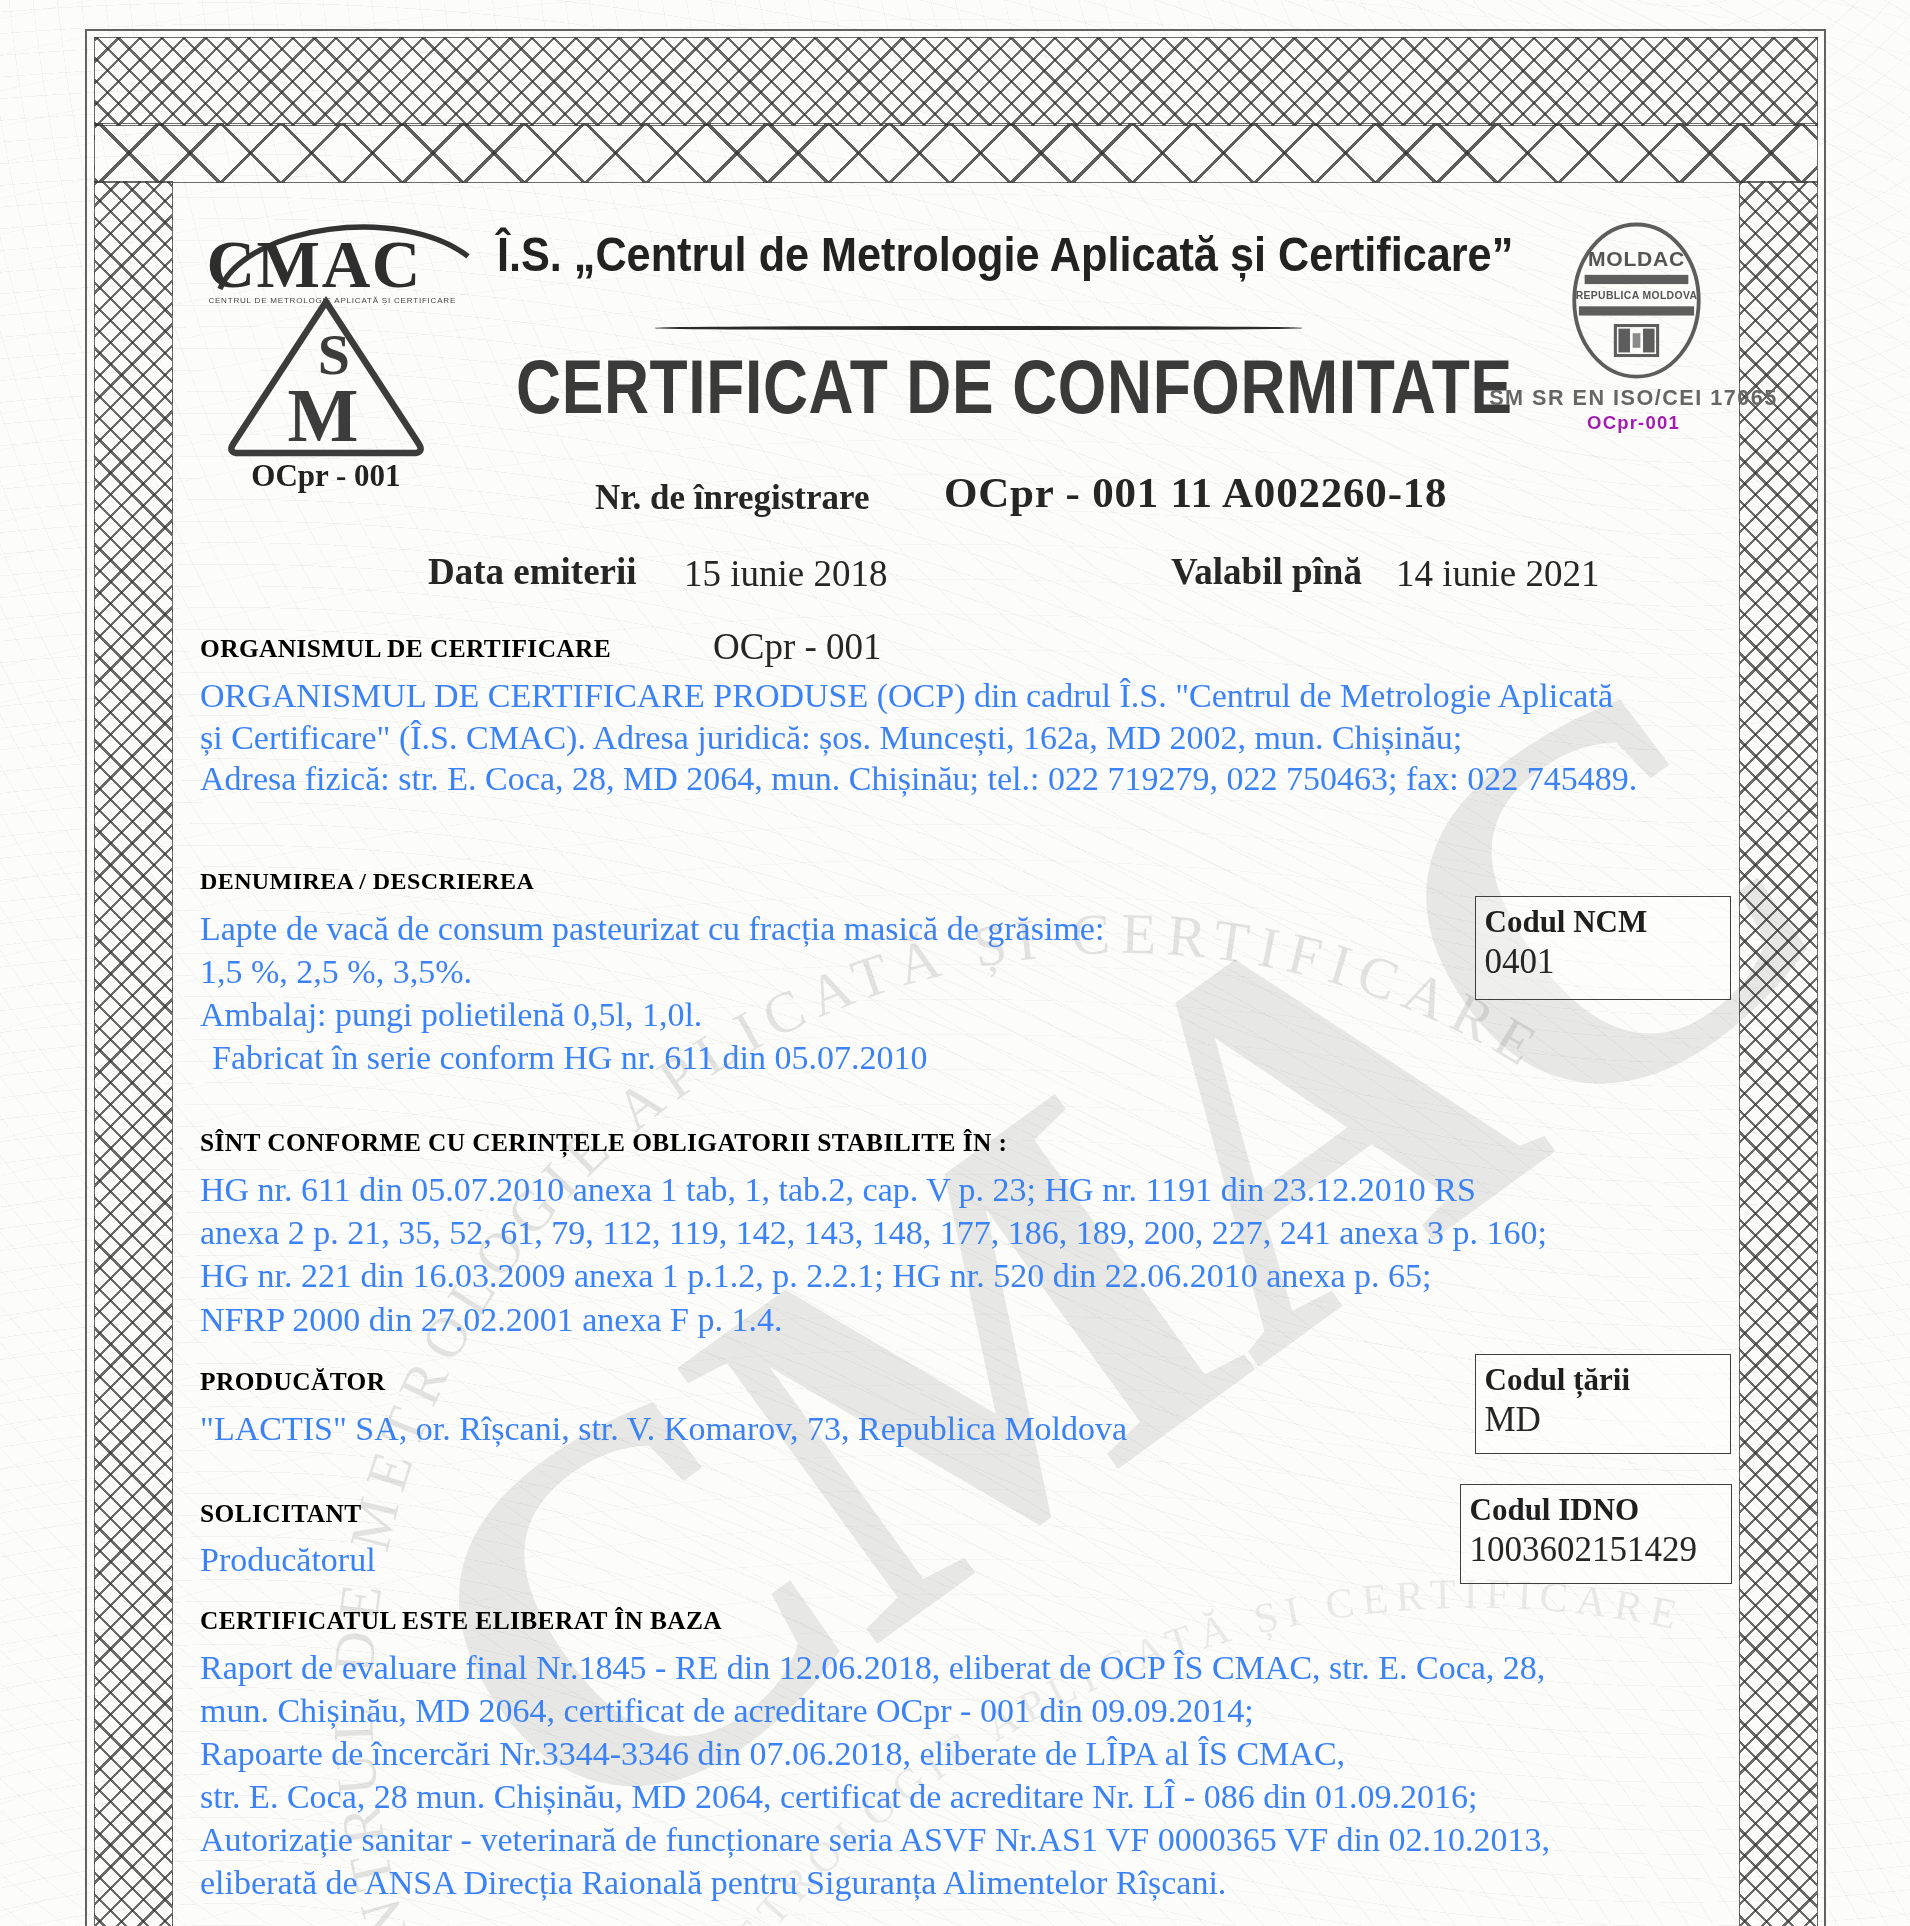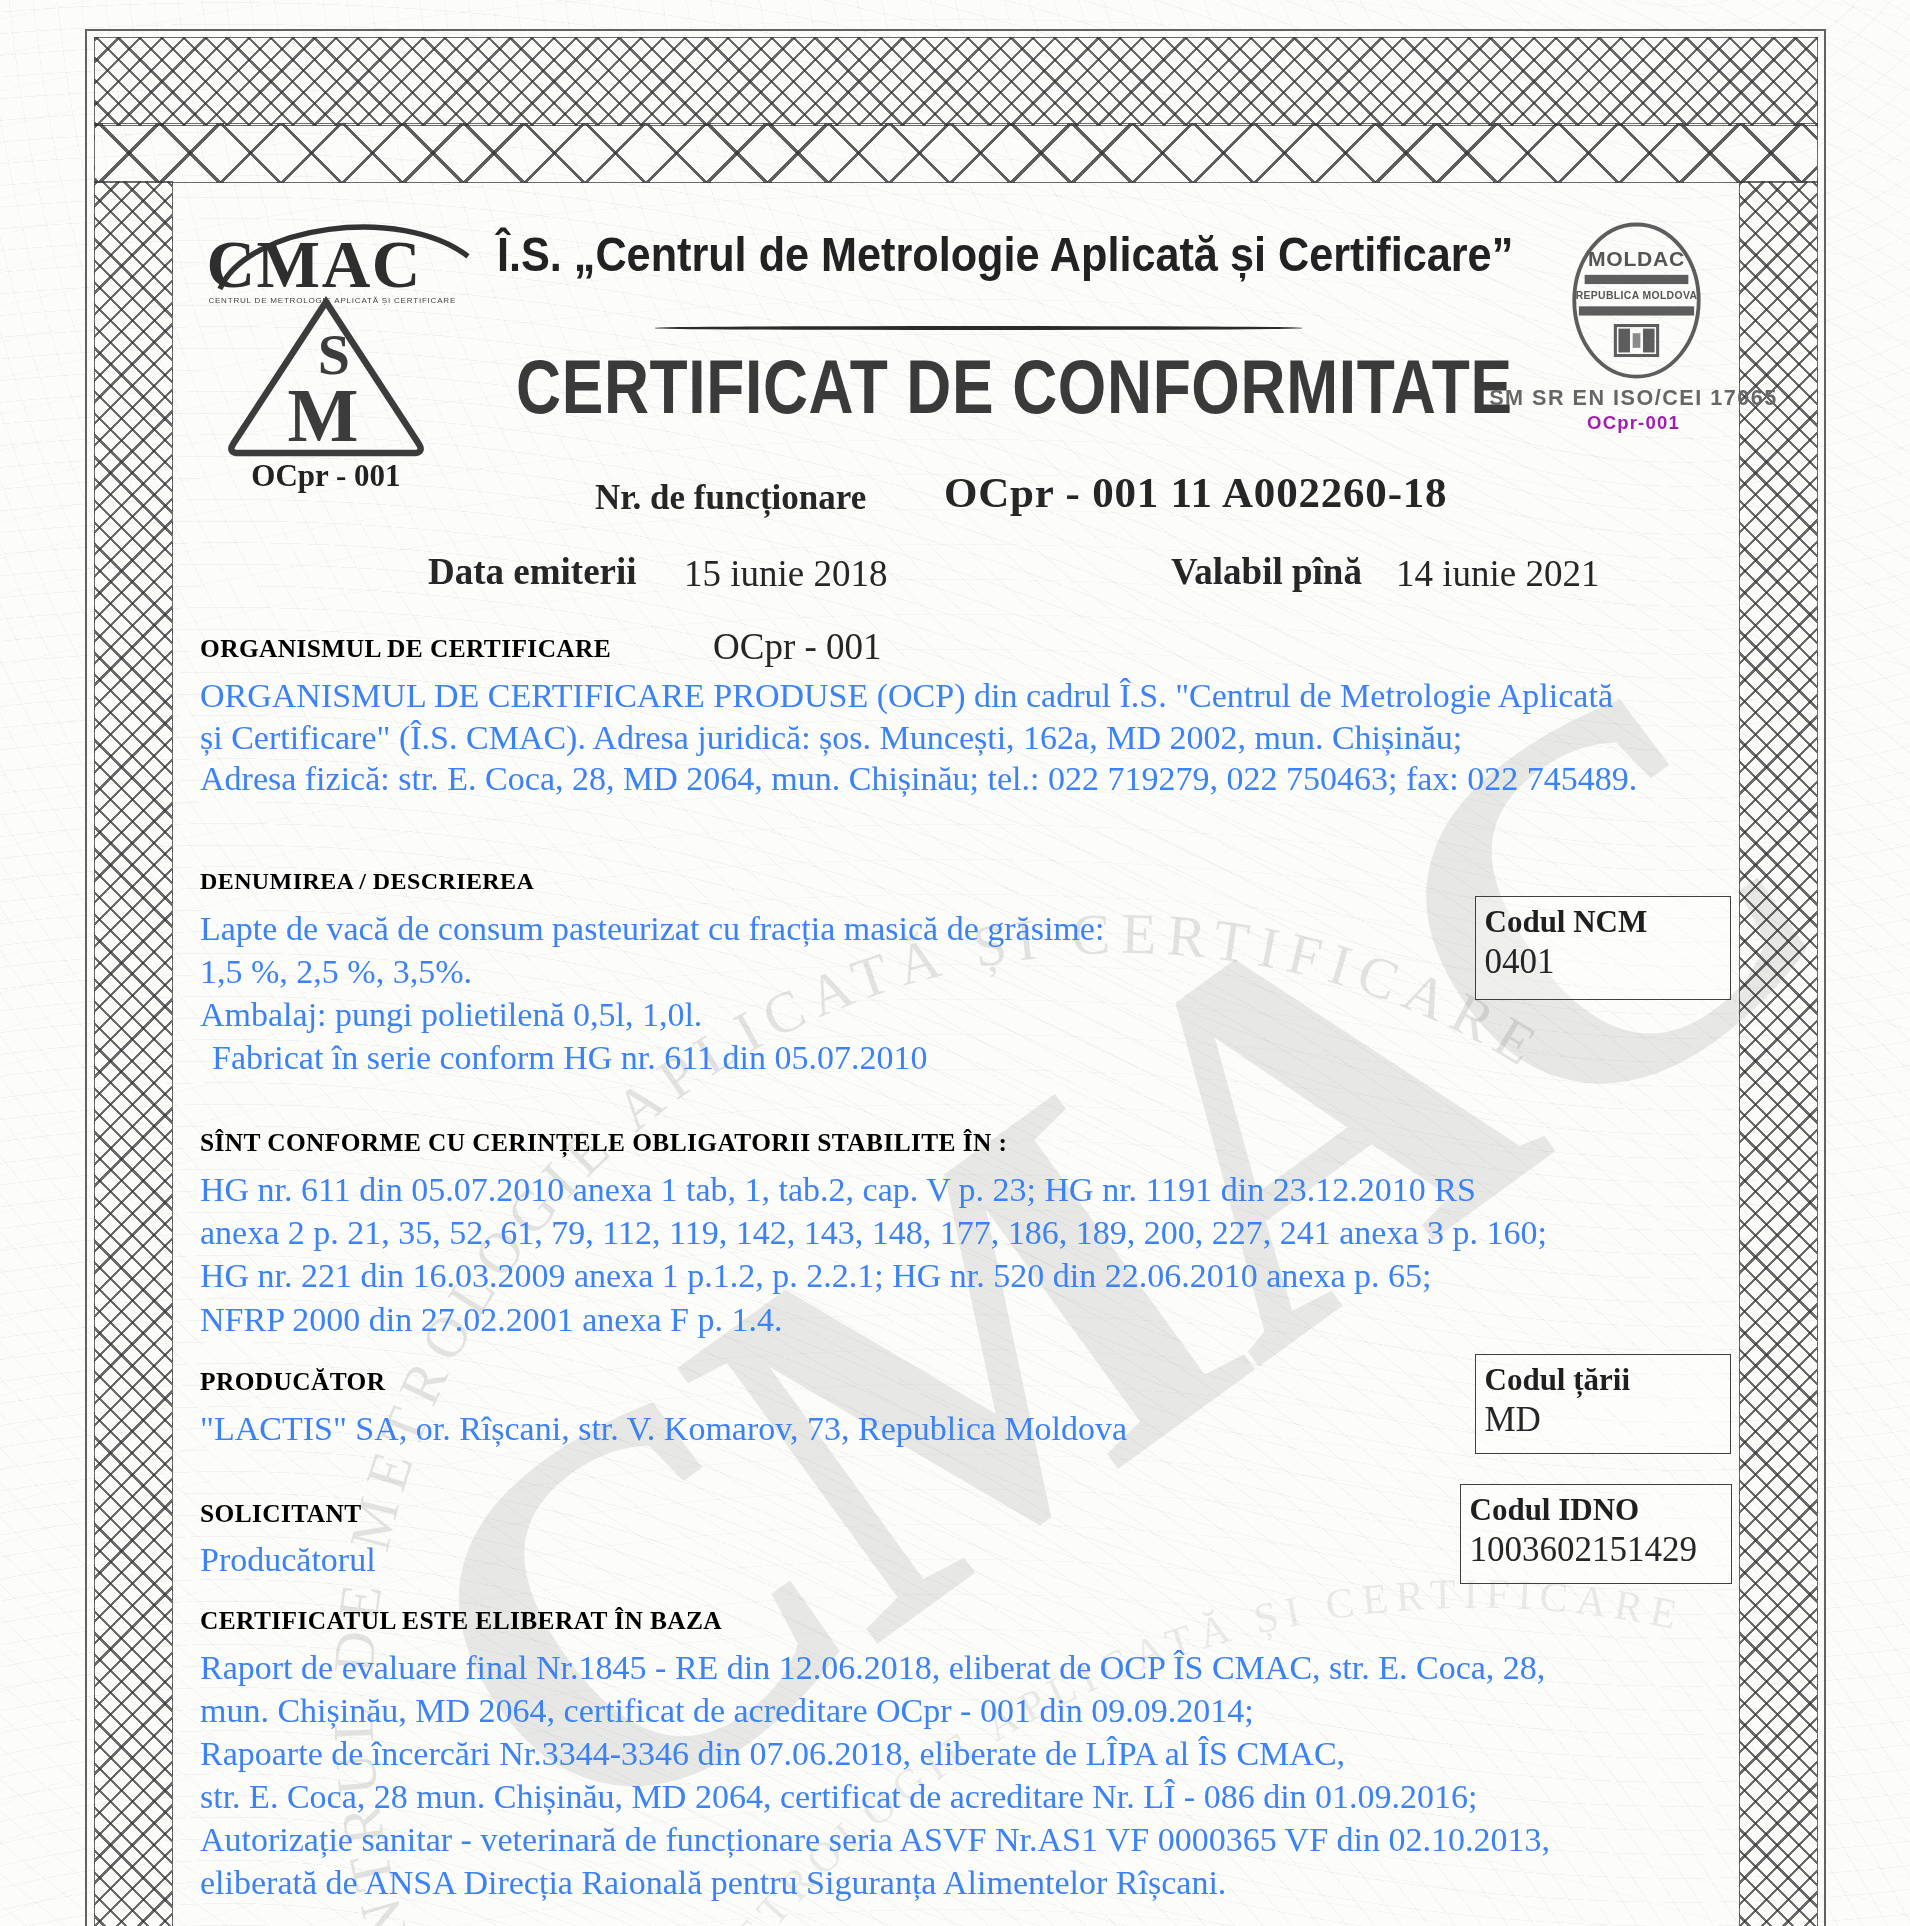--- a/index.html
+++ b/index.html
@@ -93,21 +93,21 @@
     <g>
       <rect x="165" y="280" width="110" height="78" stroke="#5d5d5d" stroke-width="8" fill="none"></rect>
       <rect x="173" y="288" width="30" height="62" fill="#5d5d5d"></rect>
       <rect x="237" y="288" width="30" height="62" fill="#5d5d5d"></rect>
       <rect x="210" y="300" width="20" height="38" fill="#8a8a8a"></rect>
     </g>
   </svg>
   <div class="t" style="left:1464px;top:385px;width:339px;text-align:center;font-family:'Liberation Sans',sans-serif;font-weight:bold;font-size:21.6px;letter-spacing:1.5px;color:#666;">SM SR EN ISO/CEI 17065</div>
   <div class="t" style="left:1464px;top:412px;width:339px;text-align:center;font-family:'Liberation Sans',sans-serif;font-weight:bold;font-size:18.5px;letter-spacing:1.2px;color:#a21caf;">OCpr-001</div>
 
-  <div class="t serif" style="left:595px;top:478px;font-weight:bold;font-size:35px;">Nr. de funcționare</div>
+  <div class="t serif" style="left:595px;top:478px;font-weight:bold;font-size:35px;">Nr. de înregistrare</div>
   <div class="t serif" style="left:944px;top:468px;font-weight:bold;font-size:43px;letter-spacing:0.8px;">OCpr - 001 11 A002260-18</div>
   <div class="t serif" style="left:428px;top:550px;font-weight:bold;font-size:37px;">Data emiterii</div>
   <div class="t serif" style="left:684px;top:552px;font-size:37px;">15 iunie 2018</div>
   <div class="t serif" style="left:1171px;top:550px;font-weight:bold;font-size:37px;">Valabil pînă</div>
   <div class="t serif" style="left:1396px;top:552px;font-size:37px;">14 iunie 2021</div>
 
   <div class="t hd" style="left:200px;top:634px;">ORGANISMUL DE CERTIFICARE</div>
   <div class="t serif" style="left:713px;top:625px;font-size:37px;">OCpr - 001</div>
   <div class="t body-line" style="left:200px;top:677px;">ORGANISMUL DE CERTIFICARE PRODUSE  (OCP) din cadrul Î.S. "Centrul de Metrologie Aplicată</div>
   <div class="t body-line" style="left:200px;top:719px;">și Certificare" (Î.S. CMAC). Adresa juridică: șos. Muncești, 162a, MD 2002, mun. Chișinău;</div>

